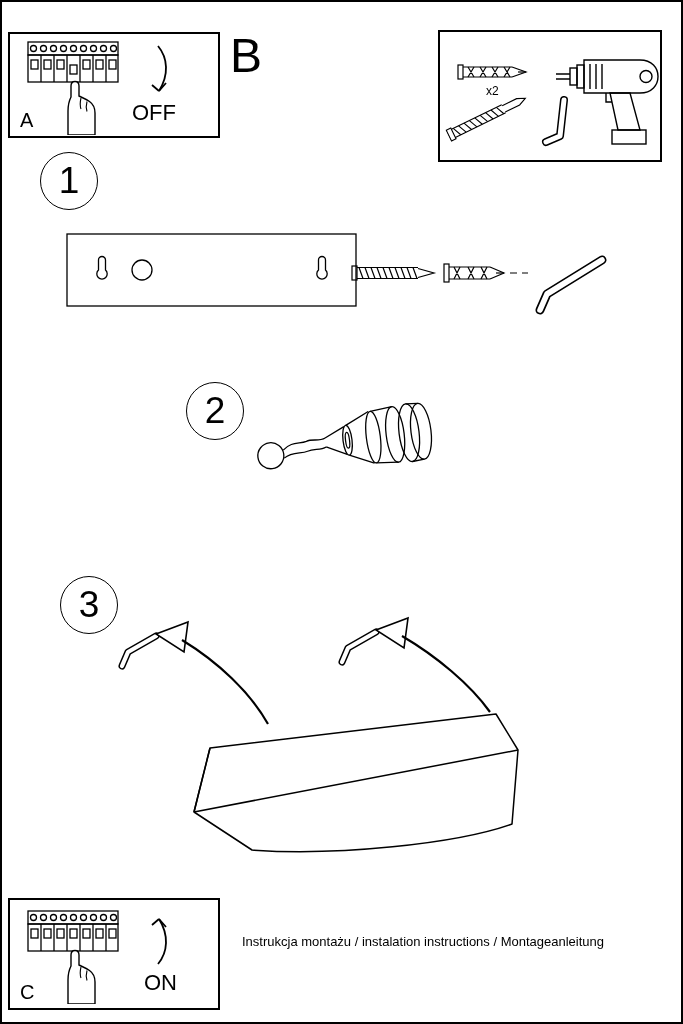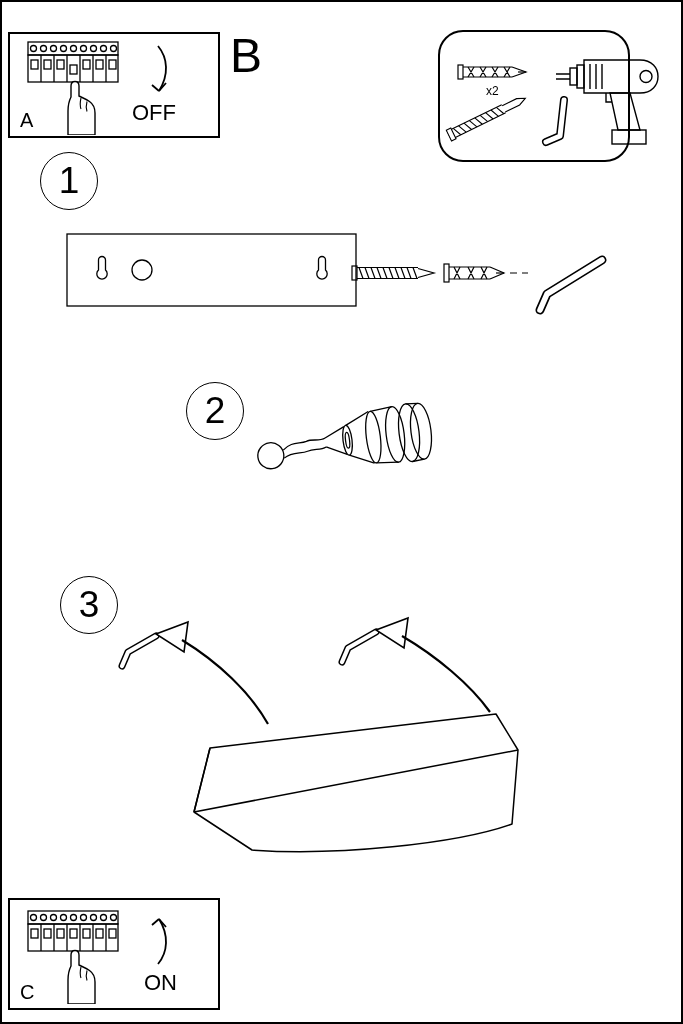--- a/index.html
+++ b/index.html
@@ -58,21 +58,21 @@
     <svg class="abs" style="left:136px;top:8px" width="28" height="58" viewBox="0 0 28 58">
       <path fill="none" stroke="#000" stroke-width="1.8" d="M12,4 C22,16 23,33 13,49"></path>
       <path fill="none" stroke="#000" stroke-width="1.8" d="M13,49 L20,41 M13,49 L6,43"></path>
     </svg>
     <span class="state-label" style="left:122px;top:66px;">OFF</span>
     <span class="corner-label">A</span>
   </div>
 
   <div class="letter-b">B</div>
 
-  <div class="box" style="left:436px;top:28px;width:192px;height:132px;border-radius:25px;">
+  <div class="box" style="left:436px;top:28px;width:224px;height:132px;">
     <svg class="abs" style="left:16px;top:28px" width="84" height="24" viewBox="0 0 84 24">
       <g fill="none" stroke="#000" stroke-width="1.2">
         <rect x="2" y="5" width="5" height="14"></rect>
         <path d="M7,7 L56,7 M7,17 L56,17"></path>
         <path d="M56,7 L70,12 L56,17"></path>
         <path d="M62,12 L70,12"></path>
         <path d="M12,7 L18,17 M18,7 L12,17 M24,7 L30,17 M30,7 L24,17 M36,7 L42,17 M42,7 L36,17 M48,7 L54,17 M54,7 L48,17"></path>
       </g>
     </svg>
     <span class="abs" style="left:46px;top:52px;font-size:12px;">x2</span>
@@ -210,15 +210,16 @@
     </svg>
     <svg class="abs" style="left:136px;top:10px" width="28" height="58" viewBox="0 0 28 58">
       <path fill="none" stroke="#000" stroke-width="1.8" d="M12,54 C22,42 23,25 13,9"></path>
       <path fill="none" stroke="#000" stroke-width="1.8" d="M13,9 L20,17 M13,9 L6,15"></path>
     </svg>
     <span class="state-label" style="left:134px;top:70px;">ON</span>
     <span class="corner-label">C</span>
   </div>
 
   <div class="footer">
+    <div>Instrukcja montażu / instalation instructions / Montageanleitung</div>
   </div>
 
 </div>
 
 </body></html>

